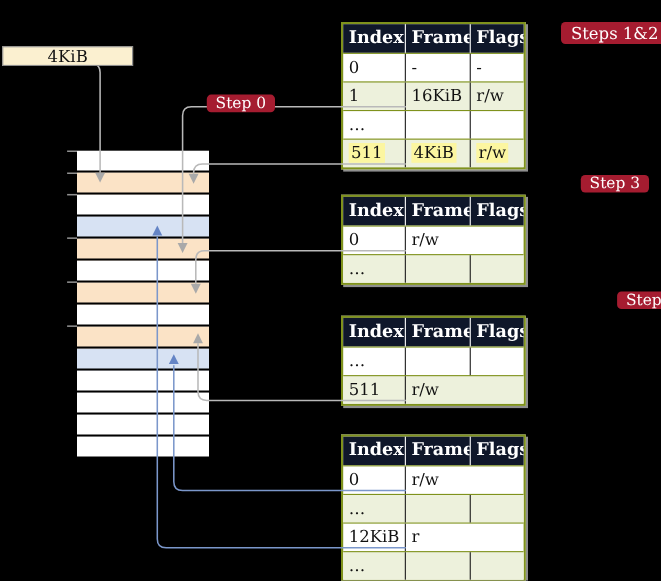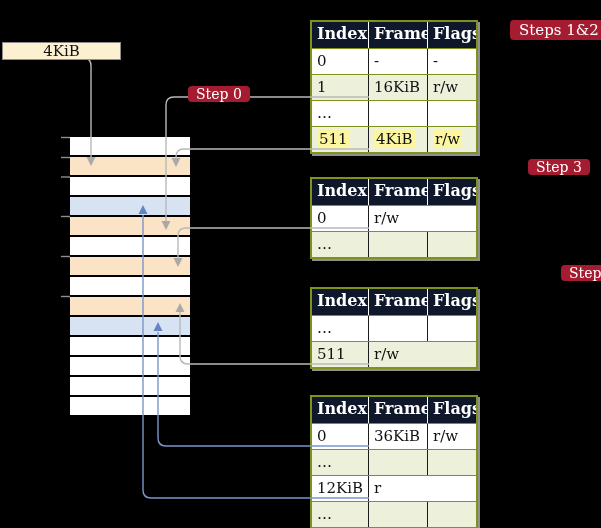--- a/index.html
+++ b/index.html
@@ -185,21 +185,20 @@
     </div>
   <div class="pt" id="pt4">
       <div class="tr thead">
         <div class="cell">Index</div>
         <div class="cell">Frame</div>
         <div class="cell">Flags</div>
       </div>
       <div class="tbody">
         <div class="tr">
           <div class="cell">0</div>
-          <div class="cell">36KiB</div>
           <div class="cell">r/w</div>
         </div>
         <div class="tr row-green">
           <div class="cell">…</div>
           <div class="cell"></div>
           <div class="cell"></div>
         </div>
         <div class="tr">
           <div class="cell">12KiB</div>
           <div class="cell">r</div>

